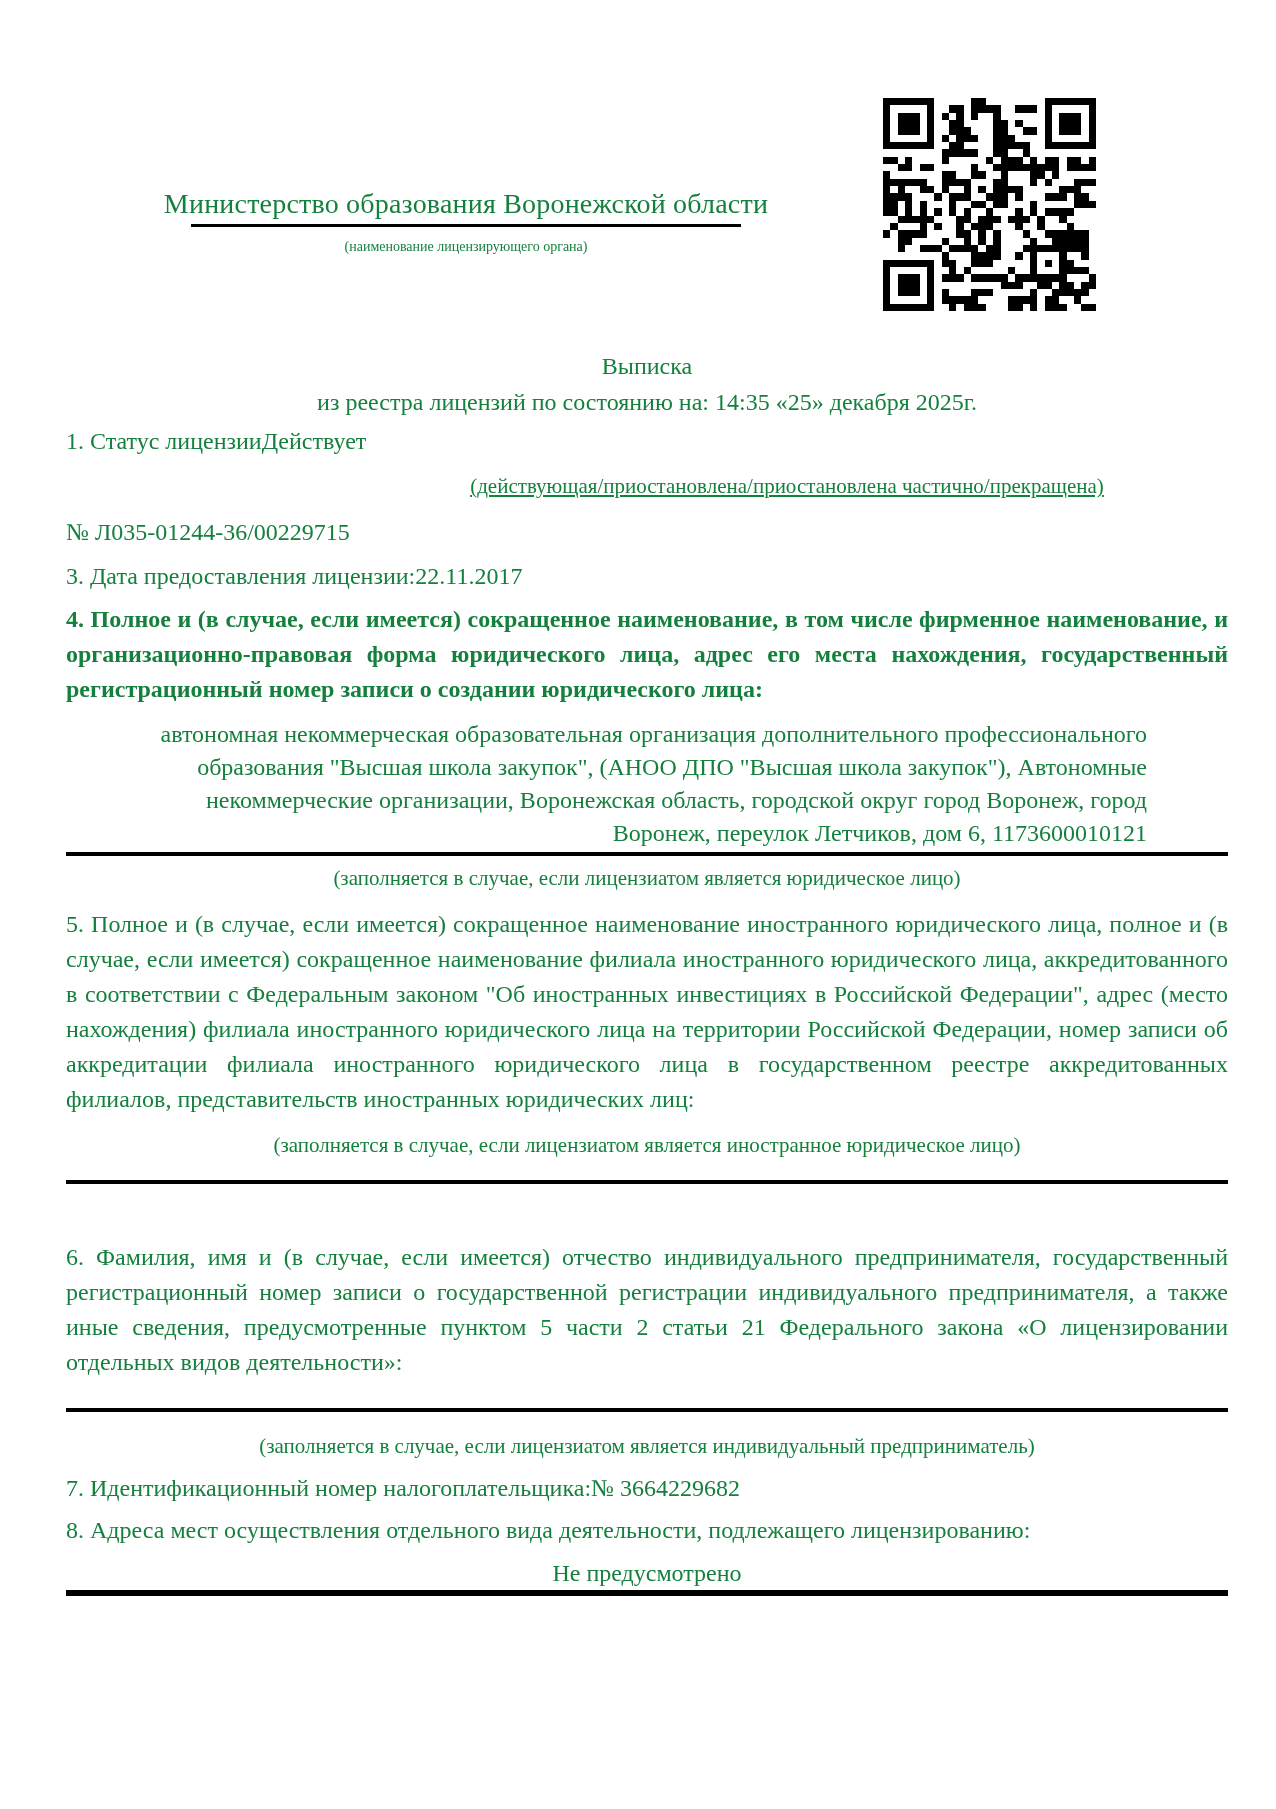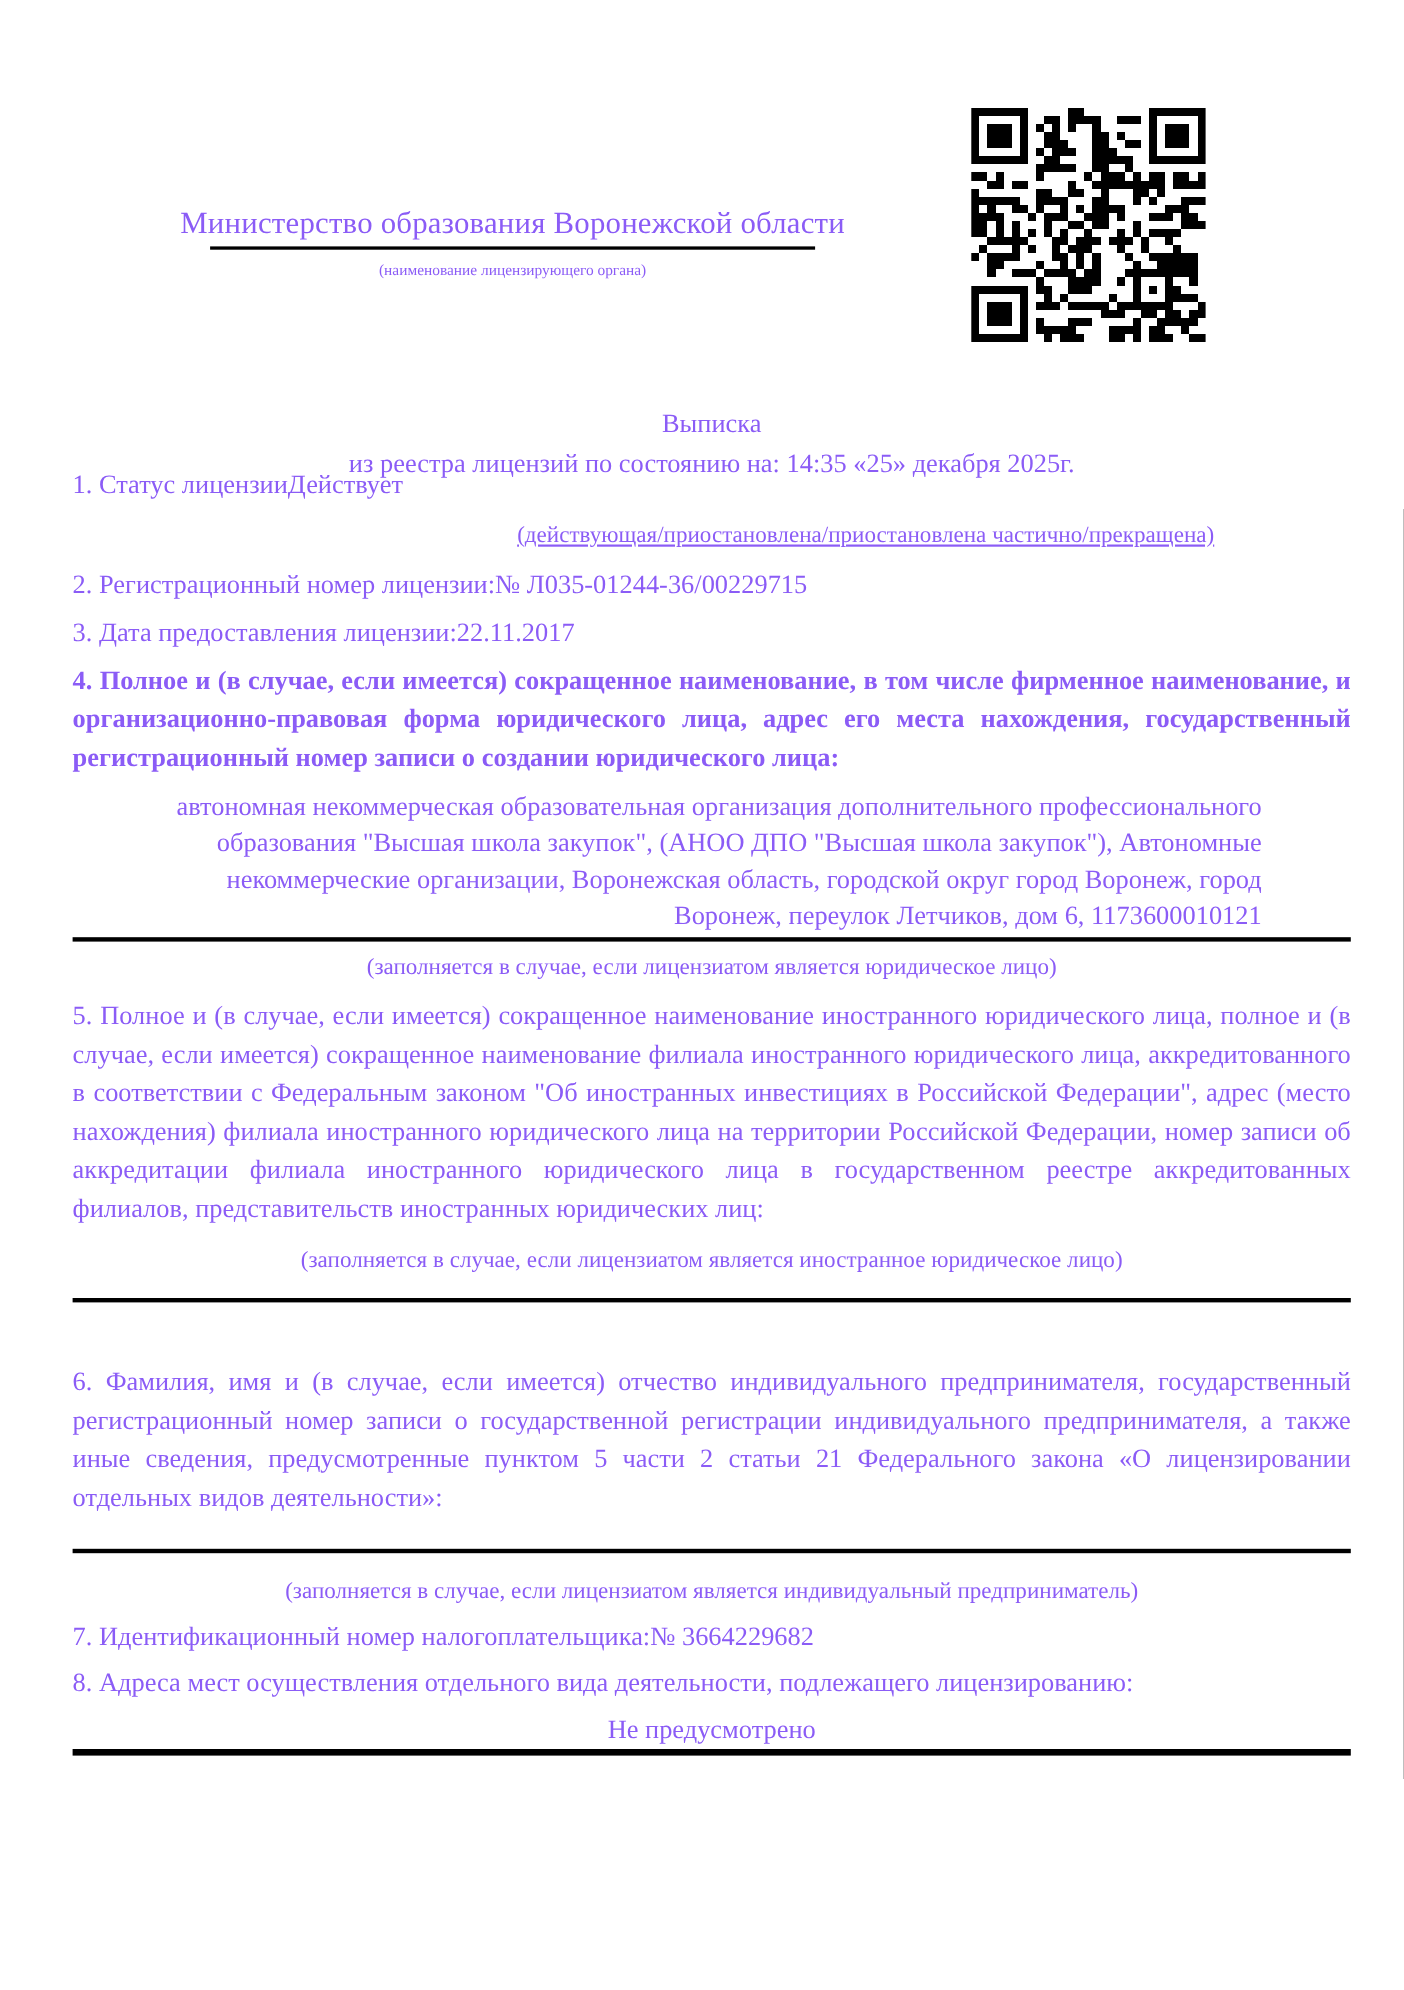--- a/index.html
+++ b/index.html
@@ -1,35 +1,35 @@
 <!DOCTYPE html>
 <html><head>
 <meta charset="utf-8">
 <style>
   html,body{margin:0;padding:0;background:#888;}
   .page{
     position:relative;
     width:1276px;height:1809px;
     margin:0 auto;
     background:#ffffff;
-    color:#8b5cf6;
+    color:#15803d;
     font-family:"Liberation Serif","DejaVu Serif",serif;
     font-size:24px;
     overflow:hidden;
   }
   .abs{position:absolute;left:66px;width:1162px;}
   
   .authority{top:188px;left:66px;width:800px;text-align:center;}
   .authority-name{font-size:28px;letter-spacing:0.2px;}
   .authority-underline{height:3px;background:#000;width:550px;margin:4px auto 0;}
   .authority-caption{font-size:14px;margin-top:12px;}
   .qr-wrap{position:absolute;left:883px;top:98px;width:213px;height:213px;}
   .qr-wrap svg{width:213px;height:213px;display:block;fill:#000;shape-rendering:crispEdges;}
   
-  .doc-title{top:348px;text-align:center;line-height:36px;margin-top:20px;}
+  .doc-title{top:348px;text-align:center;line-height:36px;}
   
   .row{display:flex;align-items:baseline;}
   .row .lbl{white-space:nowrap;}
   .row .val{flex:1;text-align:left;}
   .caption{font-size:21px;text-align:center;}
   .para{text-align:justify;line-height:35px;}
   .hr{height:4px;background:#000;}
   .hr-thick{height:6px;background:#000;}
   
   .row1{top:428px;}
@@ -406,21 +406,20 @@
     <div>из реестра лицензий по состоянию на: 14:35 «25» декабря 2025г.</div>
   </div>
 
   <div class="abs row row1">
     <span class="lbl">1. Статус лицензии</span>
     <span class="val">Действует</span>
   </div>
   <div class="abs caption cap1">(действующая/приостановлена/приостановлена частично/прекращена)</div>
 
   <div class="abs row row2">
-    <span class="lbl">2. Регистрационный номер лицензии:</span>
     <span class="val">№ Л035-01244-36/00229715</span>
   </div>
 
   <div class="abs row row3">
     <span class="lbl">3. Дата предоставления лицензии:</span>
     <span class="val">22.11.2017</span>
   </div>
 
   <div class="abs para para4">4. Полное и (в случае, если имеется) сокращенное наименование, в том числе фирменное наименование, и организационно-правовая форма юридического лица, адрес его места нахождения, государственный регистрационный номер записи о создании юридического лица:</div>
   <div class="abs val4">автономная некоммерческая образовательная организация дополнительного профессионального образования "Высшая школа закупок", (АНОО ДПО "Высшая школа закупок"), Автономные некоммерческие организации, Воронежская область, городской округ город Воронеж, город Воронеж, переулок Летчиков, дом 6, 1173600010121</div>

